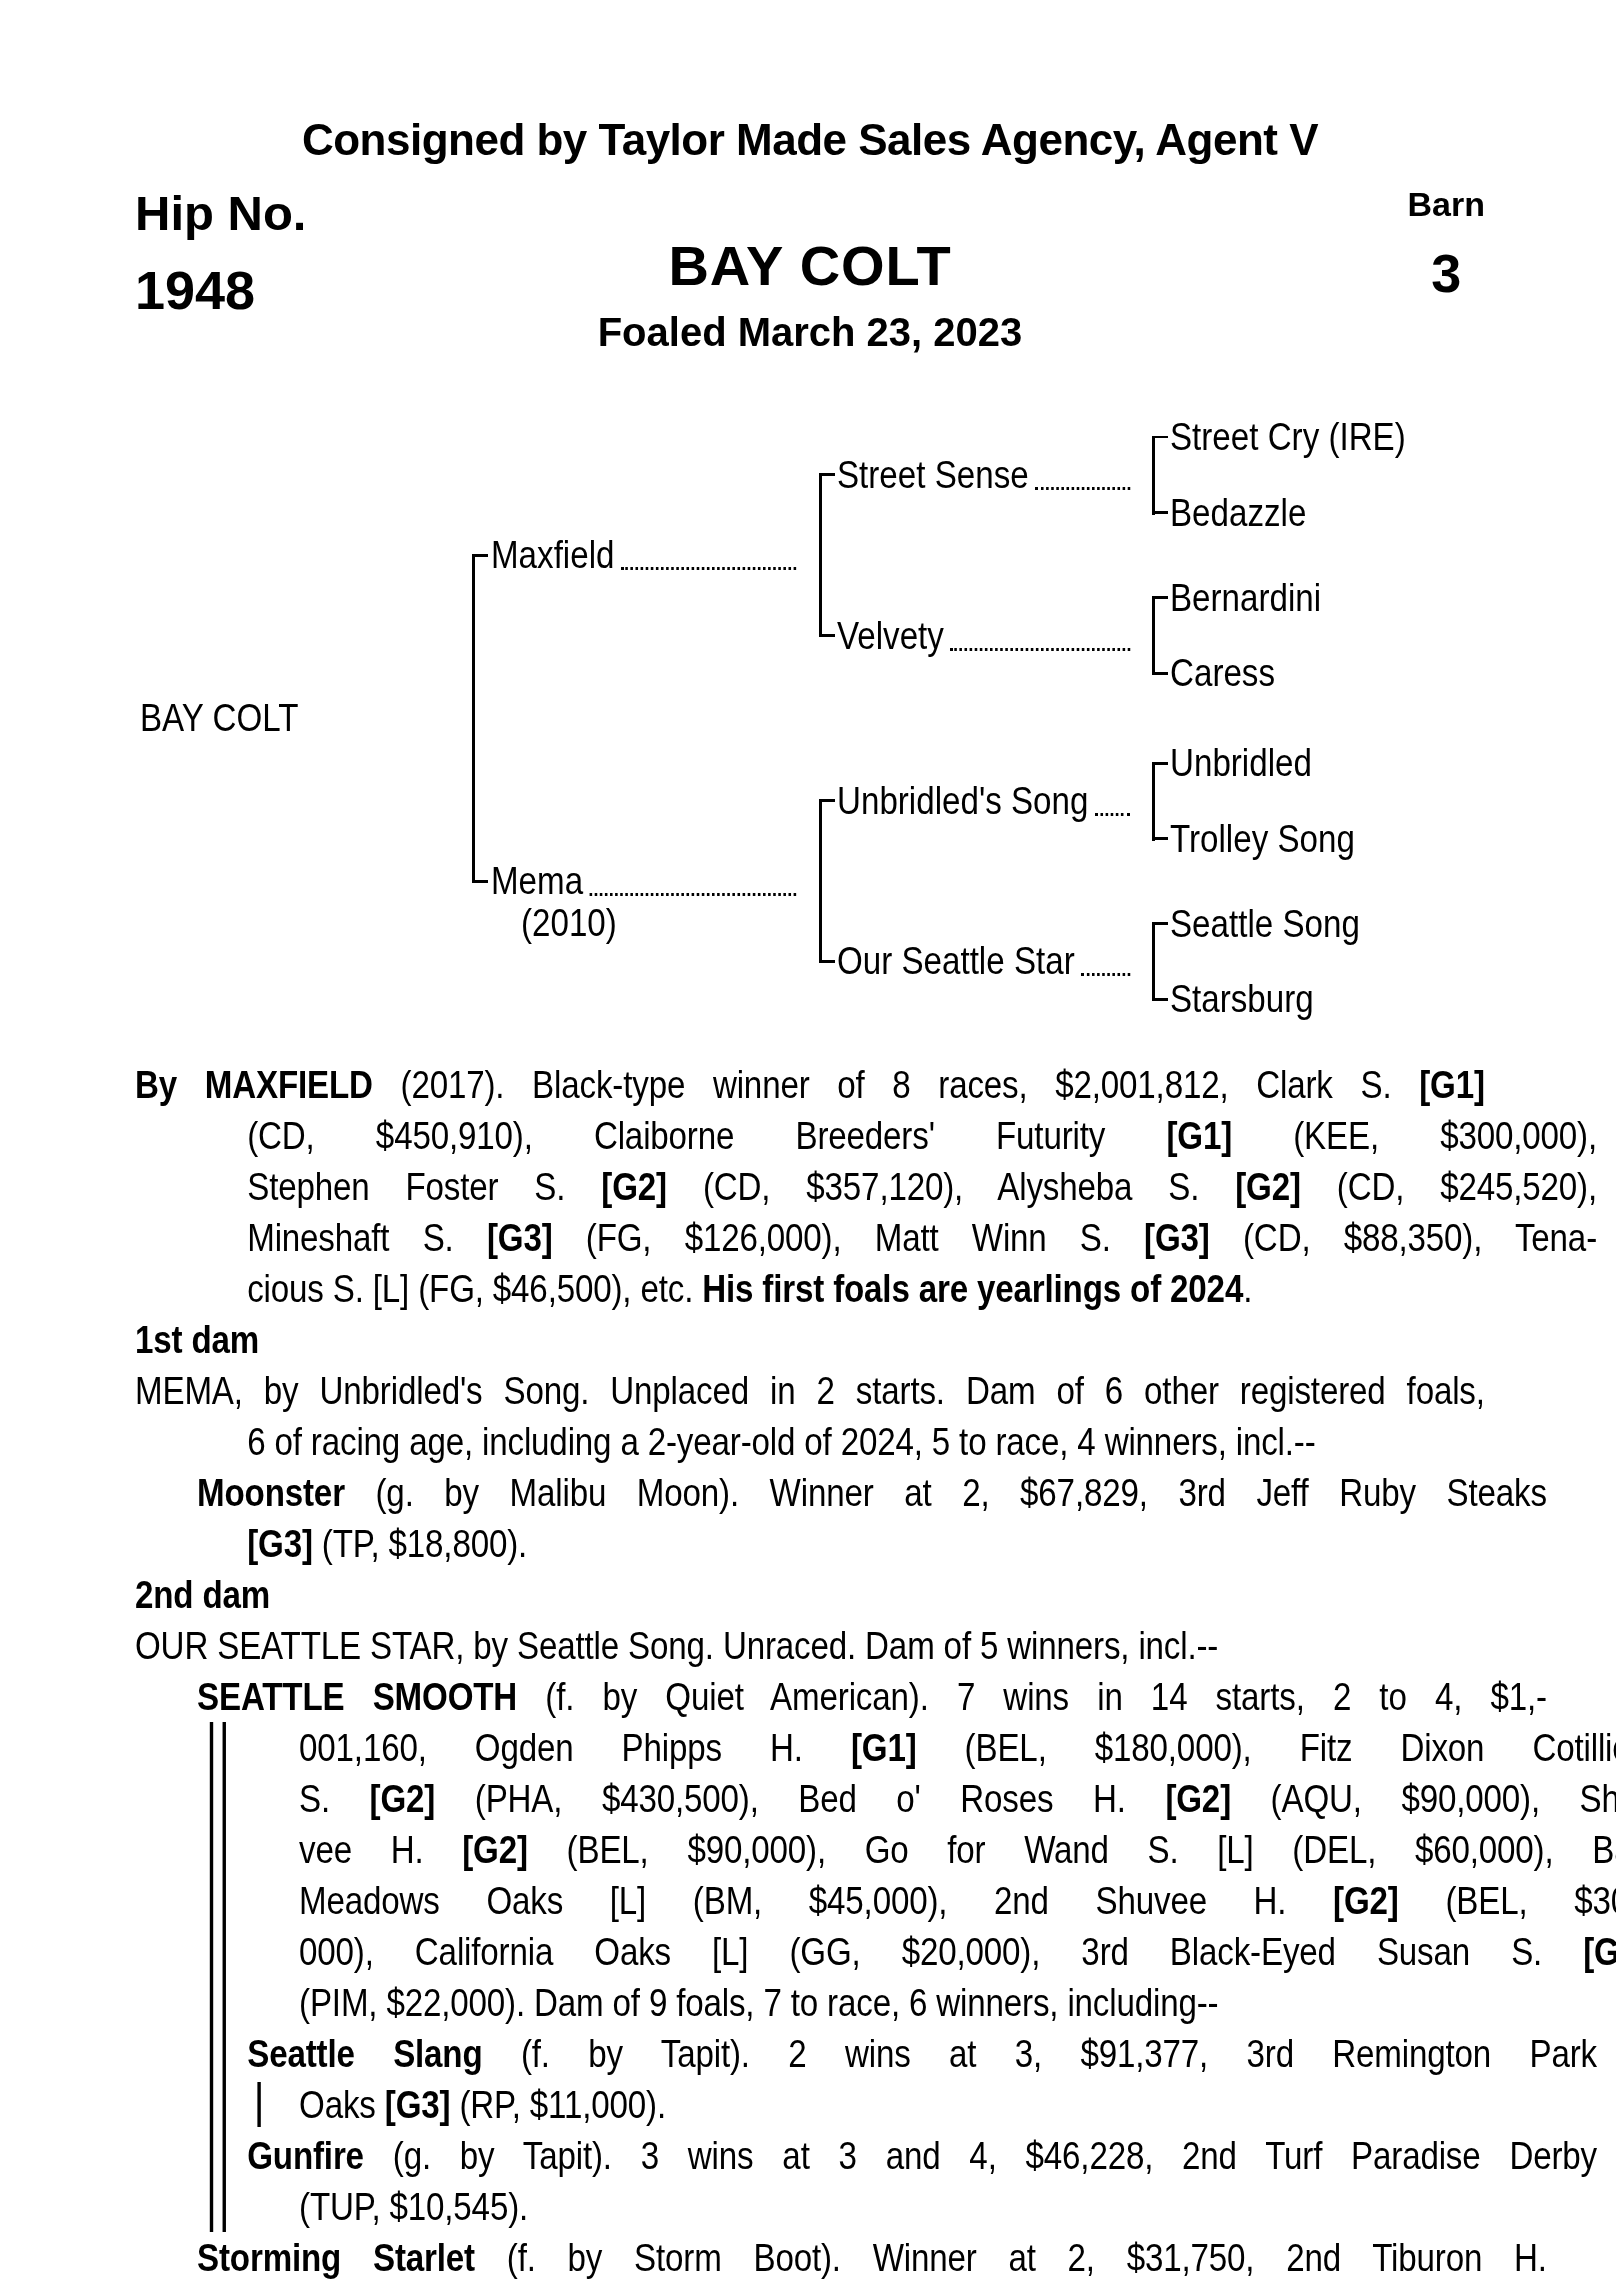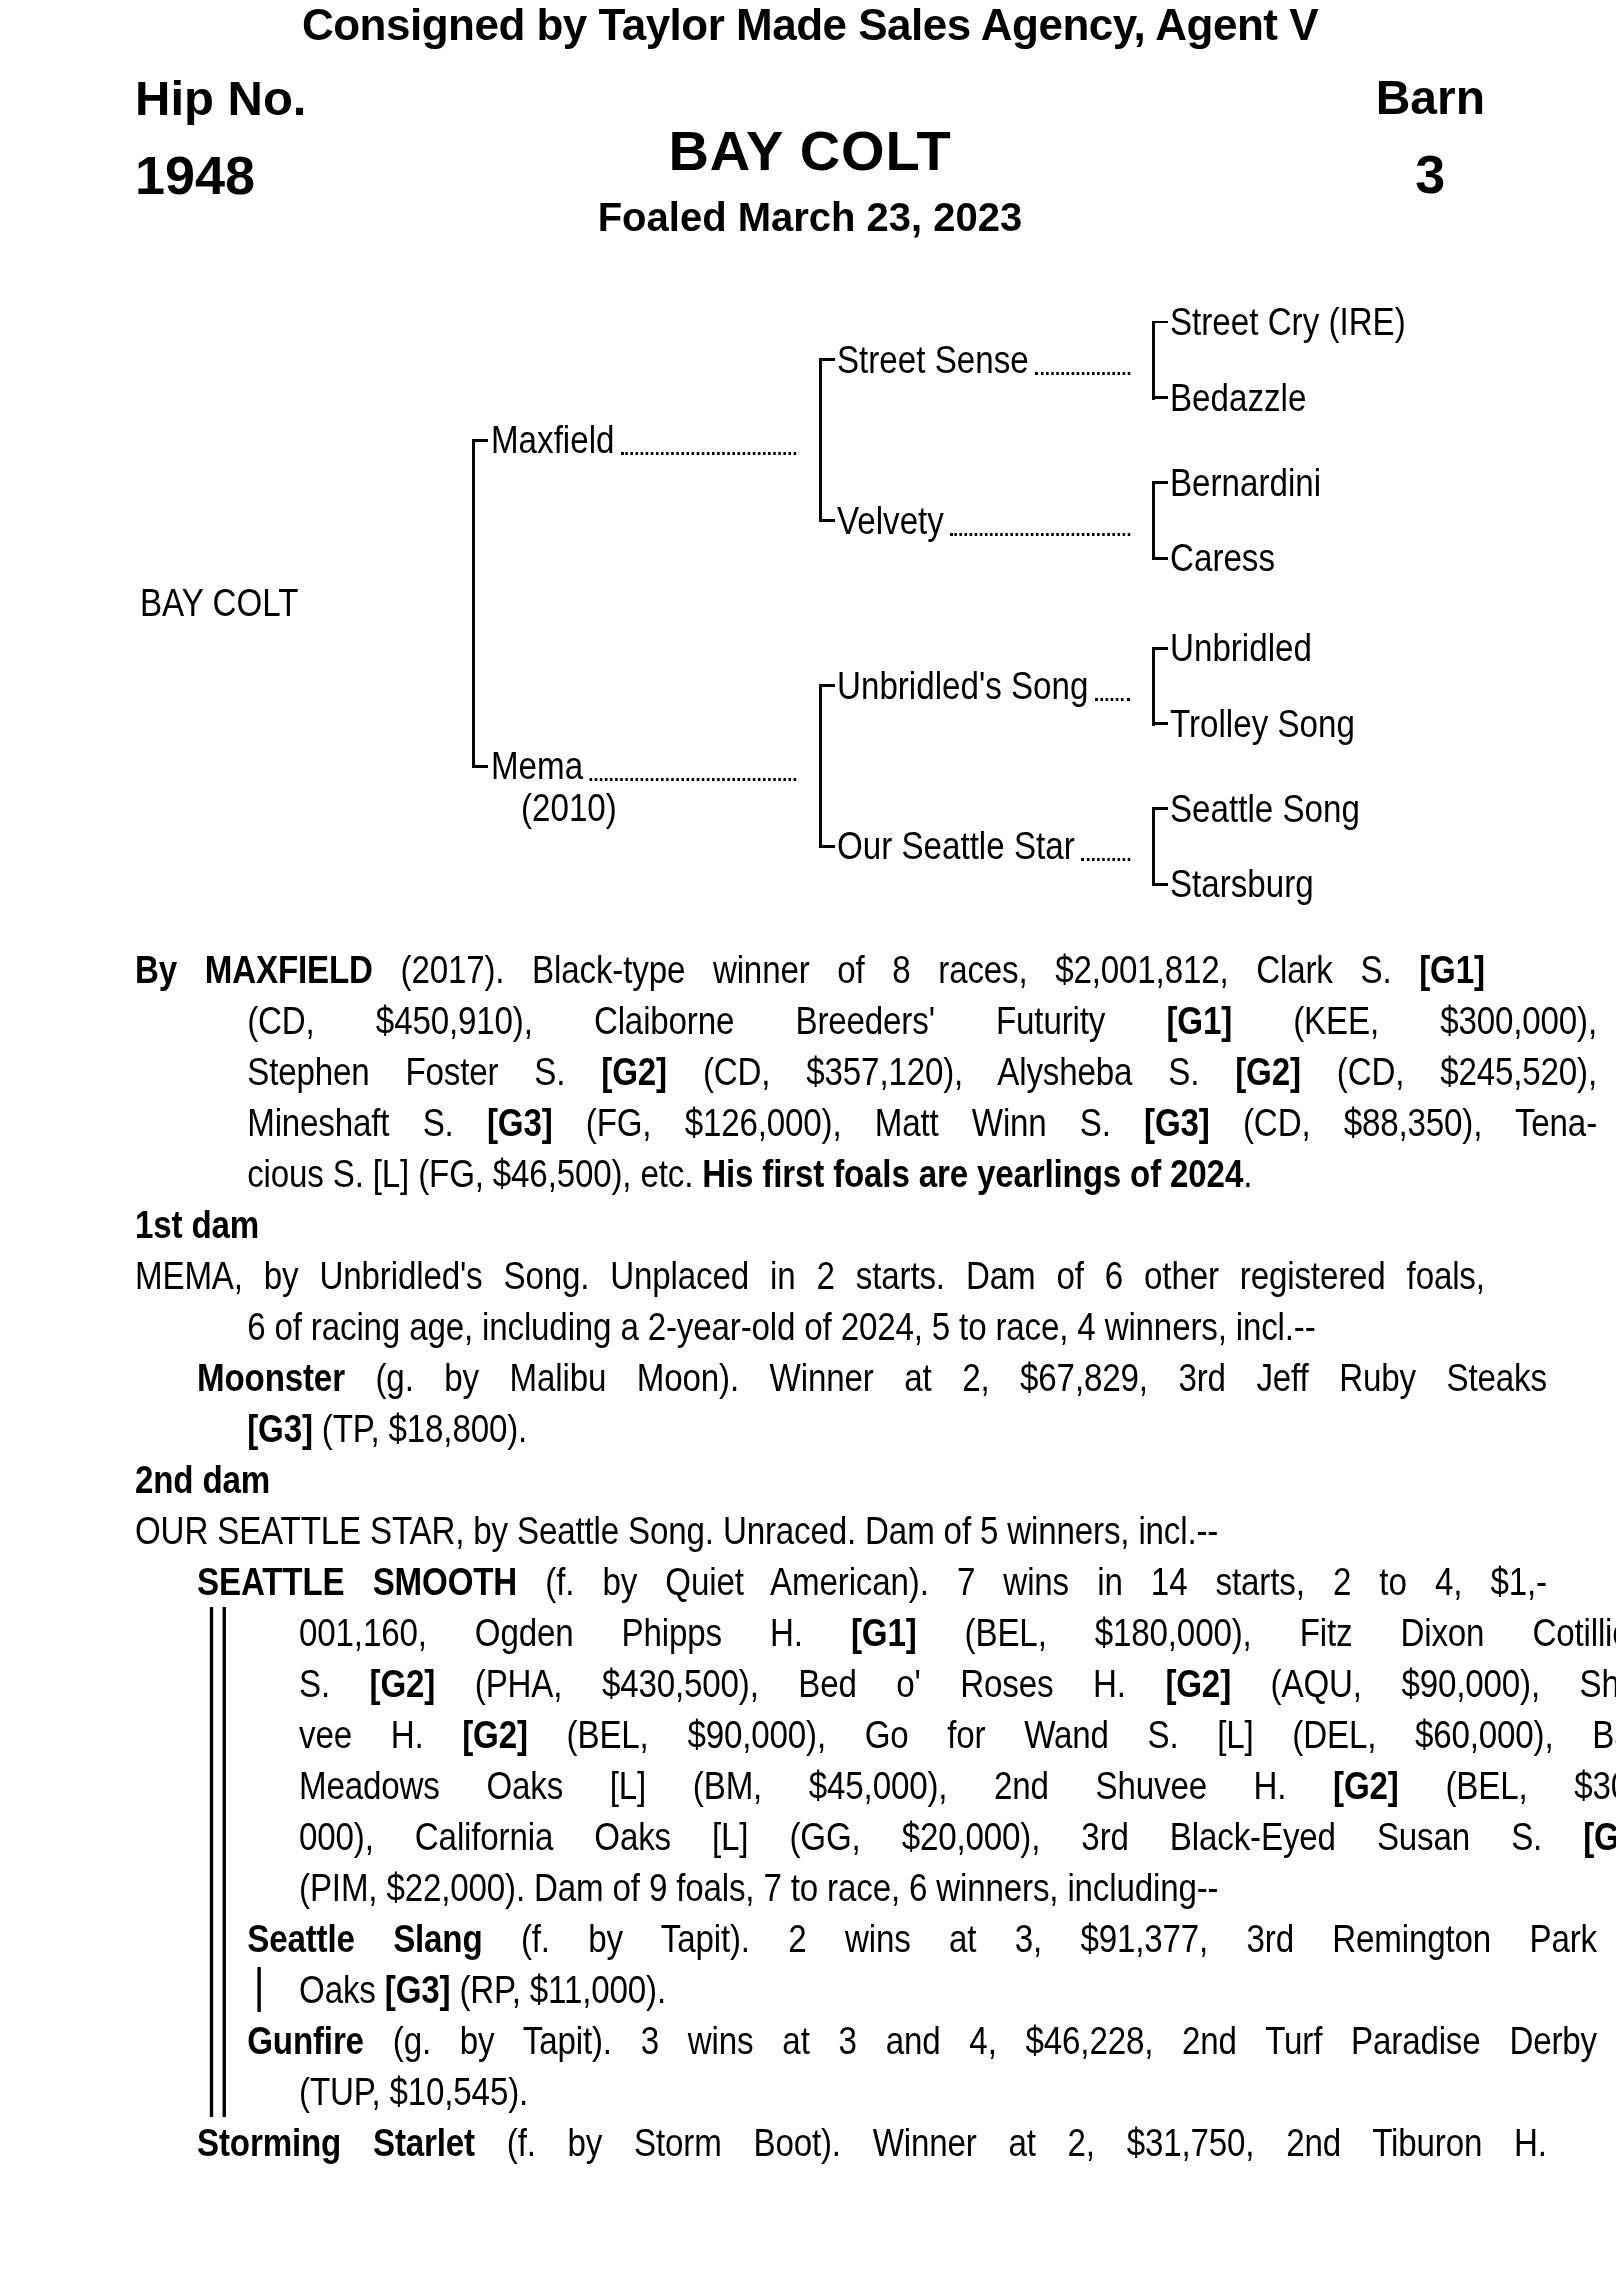--- a/index.html
+++ b/index.html
@@ -1,30 +1,30 @@
 <!DOCTYPE html>
 <html style="font-size:7.3px"><head>
 <meta charset="utf-8">
 <style>
   html,body{margin:0;padding:0;}
   body{background:#ffffff;color:#000;font-family:"Liberation Sans",sans-serif;}
   #page{position:relative;width:1616px;height:3227px;background:#fff;overflow:hidden;}
   #content{position:absolute;left:135px;top:0;width:1350px;}
 
   
-  .consignor{text-align:center;font-weight:bold;font-size:44px;letter-spacing:-0.5px;}
+  .consignor{margin-top:115px;text-align:center;font-weight:bold;font-size:44px;letter-spacing:-0.5px;}
   .hdr-row{position:relative;margin-top:20px;height:197px;}
   .hip-col{position:absolute;left:0;top:0;}
   .hip-label{font-weight:bold;font-size:49px;}
   .hip-num{font-weight:bold;font-size:54px;margin-top:18.4px;}
   .title-col{position:absolute;left:0;right:0;top:48px;text-align:center;}
   .page-title{font-weight:bold;font-size:56px;letter-spacing:0.9px;}
   .foaled{font-weight:bold;font-size:40px;margin-top:11.5px;}
   .barn-col{position:absolute;right:0;top:0;text-align:center;}
-  .barn-label{font-weight:bold;font-size:48px;}
+  .barn-label{font-weight:bold;font-size:34px;}
   .barn-num{font-weight:bold;font-size:54px;margin-top:18.4px;}
 
   
   #tree{position:relative;height:620px;margin-top:32px;}
   .tnode{position:absolute;display:flex;align-items:flex-end;transform-origin:0 50%;transform:translateY(-50%) scaleX(0.85);font-size:39px;white-space:nowrap;}
   .tnode .leader{flex:1;height:0;border-bottom:3.2px dotted #000;margin:0 6.4px 7.3px 7.3px;min-width:23px;}
   .tline{position:absolute;background:#000;}
   .tyear{position:absolute;font-size:39px;transform:translateY(-50%) scaleX(0.85);transform-origin:0 50%;}
 
   

